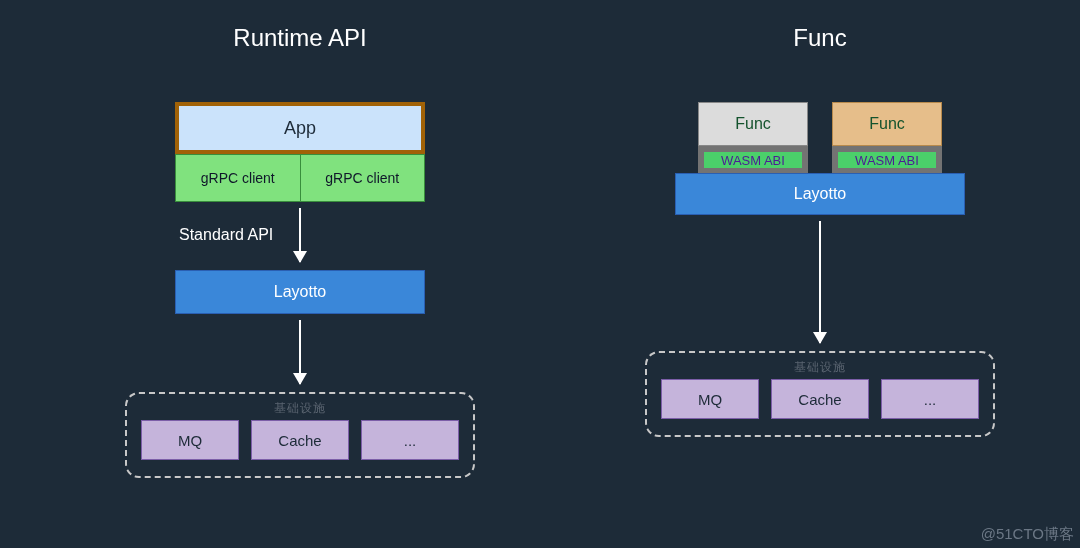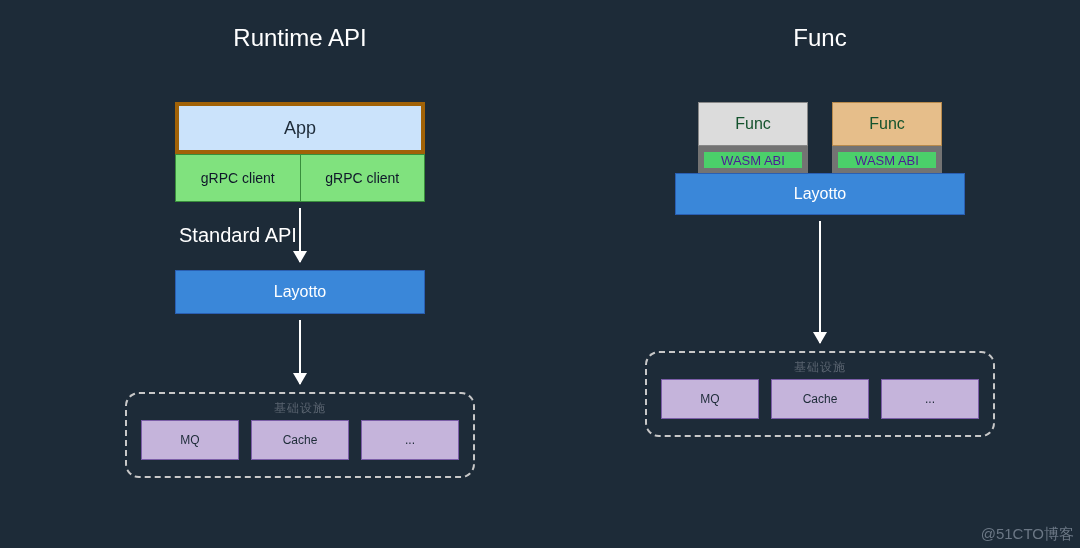--- a/index.html
+++ b/index.html
@@ -115,21 +115,21 @@
     width: 0; height: 0;
     border-left: 7px solid transparent;
     border-right: 7px solid transparent;
     border-top: 12px solid #fff;
   }
   .arrow-label {
     position: absolute;
     left: -120px;
     top: 50%;
     transform: translateY(-50%);
-    font-size: 20px;
+    font-size: 16px;
     color: #fff;
     white-space: nowrap;
   }
 
   .layotto-box {
     width: 250px;
     height: 44px;
     background: #3a87d9;
     border: 1px solid #2a5fb2;
     display:flex; align-items:center; justify-content:center;
@@ -152,21 +152,21 @@
     top:6px; left:50%; transform:translateX(-50%);
     font-size:12px; color:#5a6470;
     letter-spacing: 1px;
   }
   .infra-item {
     flex:1;
     height: 40px;
     background:#c5b4db;
     border:1px solid #7c5ea8;
     display:flex; align-items:center; justify-content:center;
-    color:#1d2b38; font-size:12px;
+    color:#1d2b38; font-size:15px;
   }
 
   .watermark {
     position:absolute;
     right: 6px;
     bottom: 4px;
     color:#6b7785;
     font-size: 15px;
     margin-top: 10px;
   }

